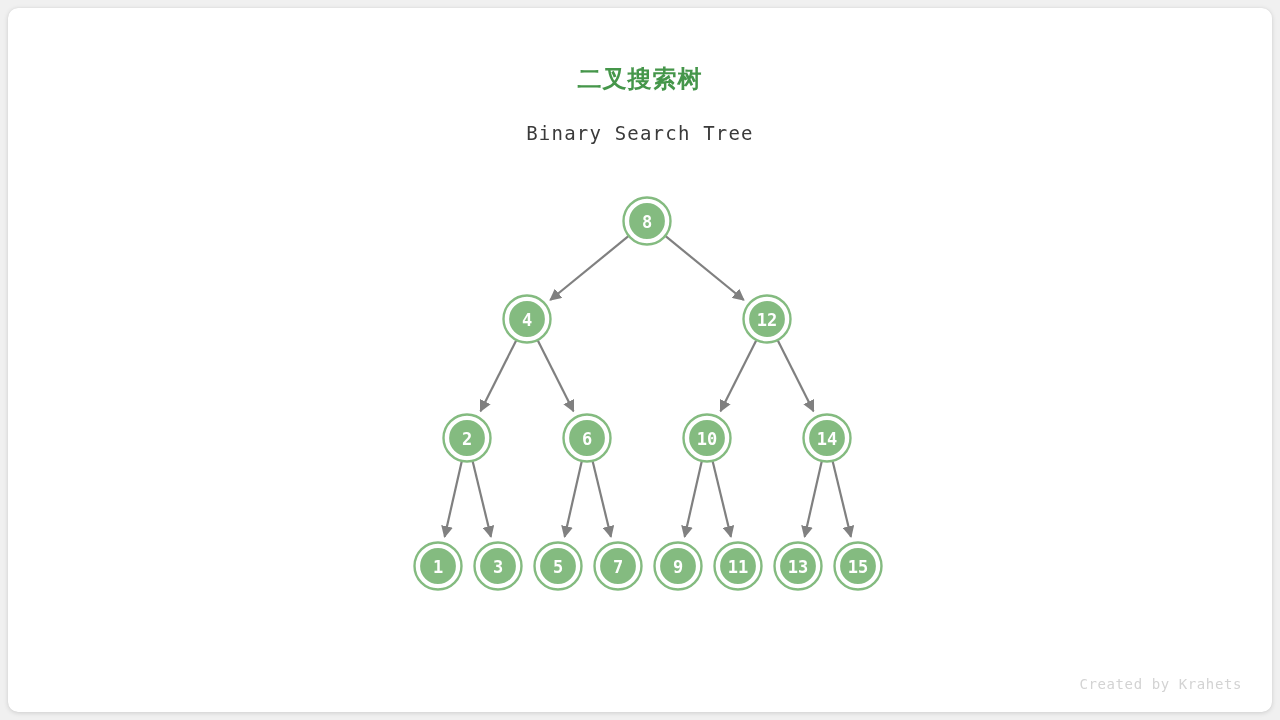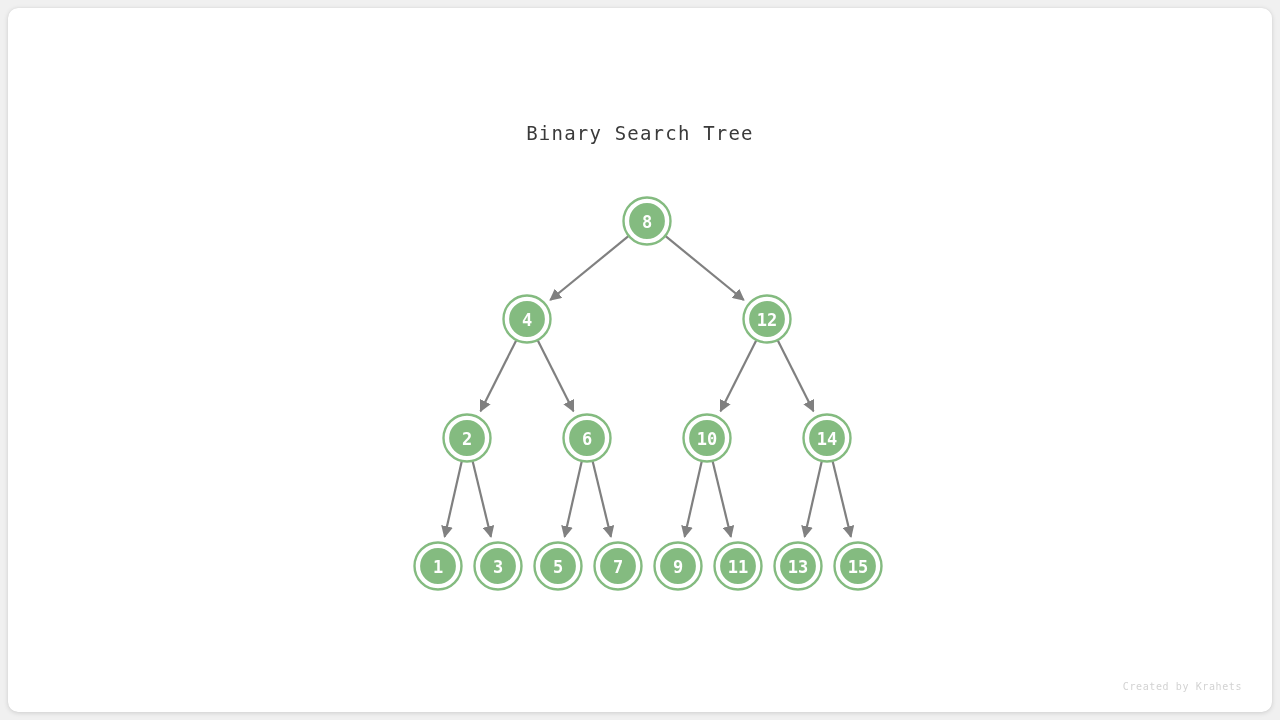--- a/index.html
+++ b/index.html
@@ -74,30 +74,31 @@
     font-size: 17px;
     font-weight: bold;
     text-anchor: middle;
     dominant-baseline: central;
   }
   #watermark {
     position: absolute;
     right: 30px;
     bottom: 20px;
     font-family: "DejaVu Sans Mono", "Liberation Mono", monospace;
-    font-size: 10px;
+    font-size: 14px;
     color: #d3d3d3;
     letter-spacing: 0.6px;
   }
 </style>
 </head>
 <body>
 
 <div id="canvas-card">
 
+  <div id="title">二叉搜索树</div>
   <div id="subtitle">Binary Search Tree</div>
 
   <svg id="tree-svg" viewBox="0 0 1264 704" xmlns="http://www.w3.org/2000/svg">
     <defs>
       <marker id="arrowhead" viewBox="0 0 10 10" refX="9" refY="5" markerWidth="5.4" markerHeight="5.4" orient="auto-start-reverse">
         <path d="M 0 0 L 10 5 L 0 10 z" fill="#808080"></path>
       </marker>
     </defs>
     <g id="edges-layer">
         <line x1="620.41" y1="228.18" x2="542.24" y2="292.02" class="edge-line" marker-end="url(#arrowhead)"></line>

